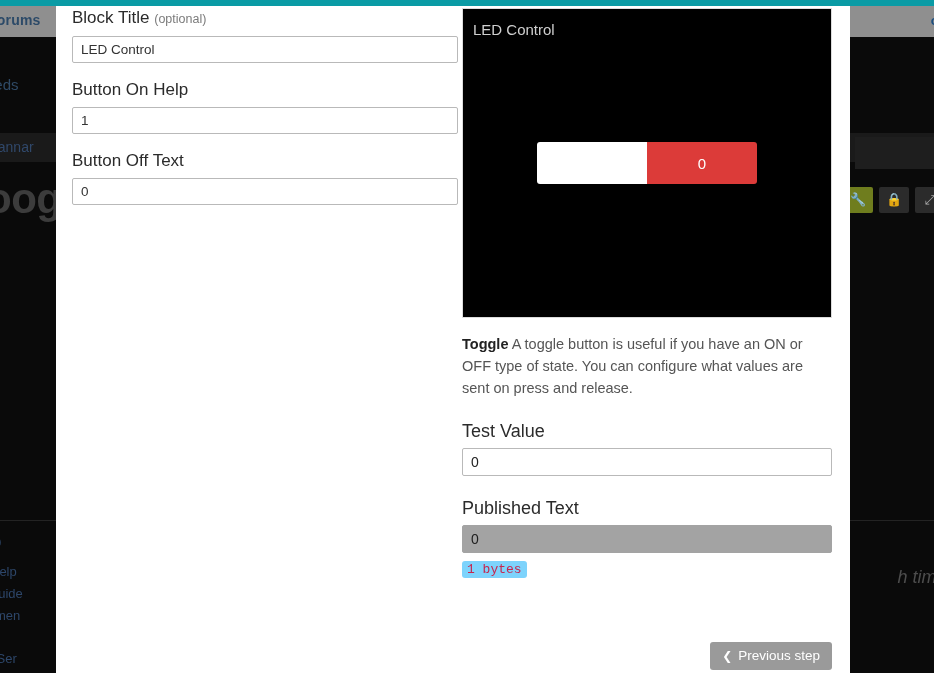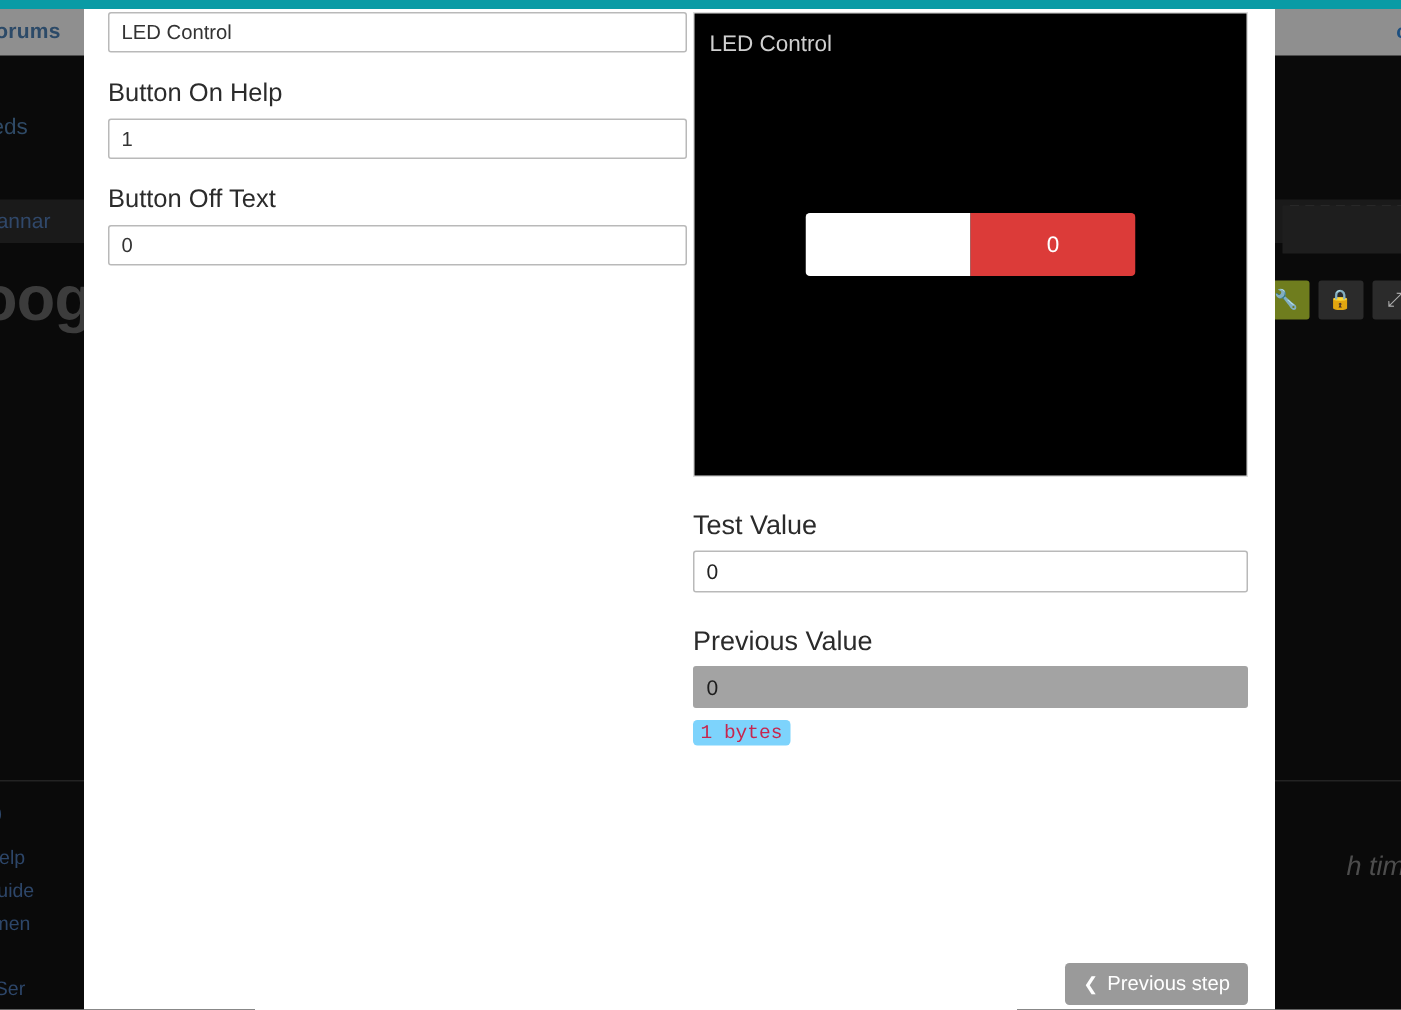--- a/index.html
+++ b/index.html
@@ -176,20 +176,24 @@
 
   <div class="bp-quote" id="bp-q2">h time" -</div>
 </div>
 
 <div id="modal">
   <div id="modal-body">
 
     <div class="col-left">
 
       <div class="field-group">
+        <div class="field-label">
+          <span>Block Title</span>
+          <span class="optional">(optional)</span>
+        </div>
         <input class="text-input" type="text" value="LED Control" style="">
       </div>
 
       <div class="field-group">
         <div class="field-label">Button On Help</div>
         <input class="text-input" type="text" value="1" style="">
       </div>
 
       <div class="field-group">
         <div class="field-label">Button Off Text</div>
@@ -202,25 +206,28 @@
 
 
       <div id="preview-stage">
         <div class="stage-label">LED Control</div>
         <div id="toggle-widget">
           <div id="toggle-off-half"></div>
           <div id="toggle-on-half">0</div>
         </div>
       </div>
 
+      <p class="desc">
+        <b>Toggle</b><span> A toggle button is useful if you have an ON or OFF type of state. You can configure what values are sent on press and release.</span>
+      </p>
 
       <div class="rt-label">Test Value</div>
       <input class="rt-input" type="text" value="0" style="">
 
-      <div class="rt-label">Previous Value</div>
+      <div class="rt-label">Published Text</div>
       <input class="rt-input disabled" type="text" readonly="" value="0" style="">
       <span class="bytes-badge">1 bytes</span>
 
     </div>
 
     <div id="modal-footer">
       <button class="btn btn-prev">
         <span class="chev">❮</span>
         <span>Previous step</span>
       </button>

